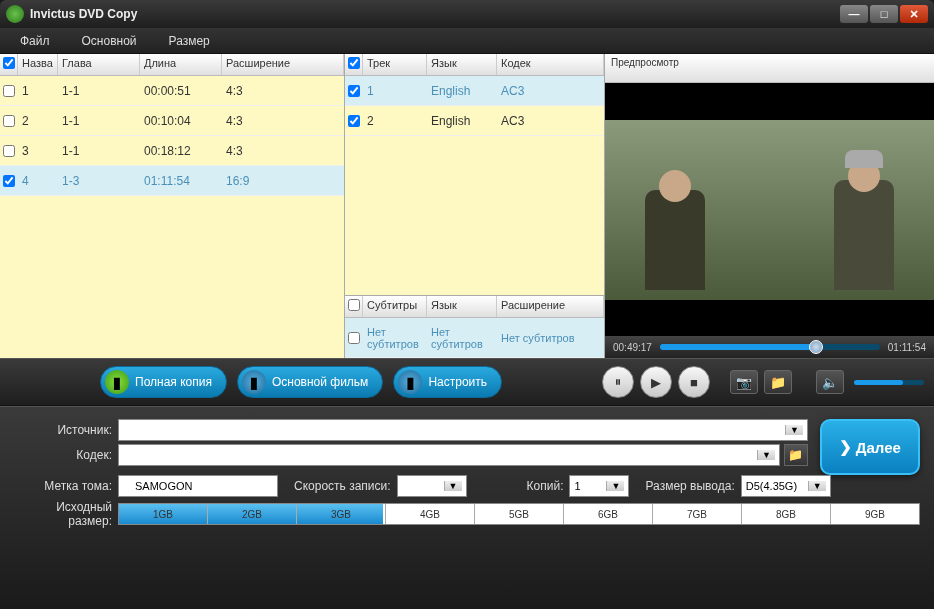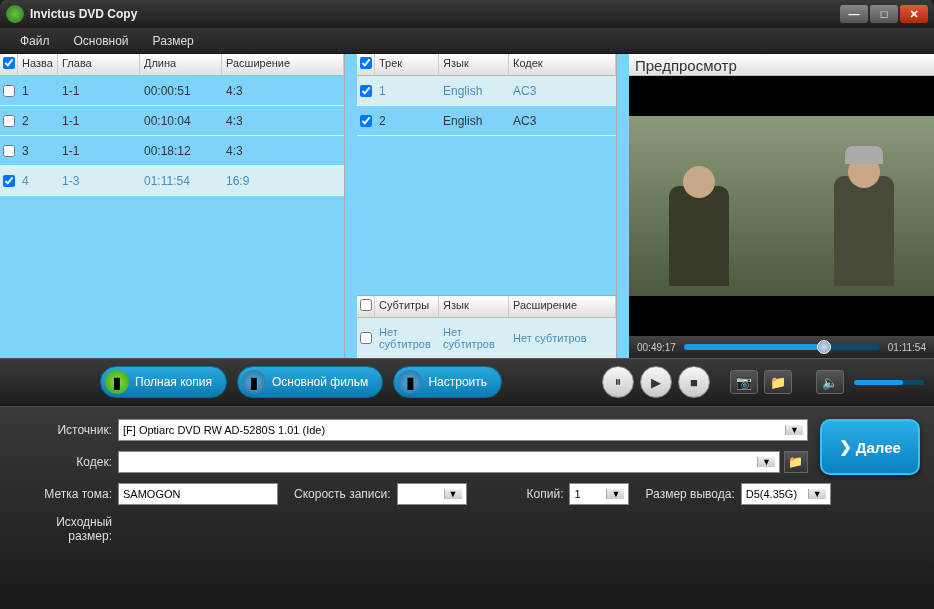--- a/index.html
+++ b/index.html
@@ -6,39 +6,39 @@
 body { background: #1a1a1a; width: 934px; height: 609px; overflow: hidden; }
 
 .titlebar { height: 28px; background: linear-gradient(#3a3a3a,#1e1e1e); display: flex; align-items: center; padding: 0 6px; border-top-left-radius: 6px; border-top-right-radius: 6px; }
 .titlebar .logo { width: 18px; height: 18px; background: radial-gradient(#6bc04b,#2a7a1a); border-radius: 50%; margin-right: 6px; }
 .titlebar .title { color: #eee; font-size: 12px; font-weight: bold; flex: 1; }
 .titlebar .wbtn { width: 28px; height: 18px; margin-left: 2px; border-radius: 3px; display: flex; align-items: center; justify-content: center; font-size: 11px; font-weight: bold; color: #fff; }
 .wbtn.min { background: linear-gradient(#888,#555); }
 .wbtn.max { background: linear-gradient(#888,#555); }
 .wbtn.close { background: linear-gradient(#e05a3a,#b02a0a); }
 
-.menubar { height: 26px; background: linear-gradient(#333,#222); display: flex; align-items: center; padding: 0 20px; gap: 24px; border-bottom: 1px solid #111; }
+.menubar { height: 26px; background: linear-gradient(#333,#222); display: flex; align-items: center; padding: 0 20px; gap: 32px; border-bottom: 1px solid #111; }
 .menubar span { color: #ddd; font-size: 12px; cursor: pointer; }
 
-.main { display: flex; height: 304px; background: #7dd3fc; gap: 12px; }
+.main { display: flex; height: 304px; background: #fef9c3; }
 .panel-left { width: 345px; border-right: 1px solid #aaa; }
 .panel-mid { width: 260px; border-right: 1px solid #aaa; display: flex; flex-direction: column; }
 .panel-right { flex: 1; background: #000; display: flex; flex-direction: column; }
 
 .thead { height: 22px; background: linear-gradient(#fff,#e0e0e0); display: flex; border-bottom: 1px solid #bbb; font-size: 11px; color: #333; }
 .th { padding: 3px 4px; border-right: 1px solid #ccc; overflow: hidden; white-space: nowrap; }
 .row { height: 30px; display: flex; align-items: center; font-size: 12px; color: #333; border-bottom: 1px solid #eee; }
 .row.sel { background: #d8eef5; color: #4a90b8; }
 .cell { padding: 0 4px; overflow: hidden; white-space: nowrap; }
 .cb { width: 18px; display: flex; justify-content: center; }
 .cb input { width: 12px; height: 12px; }
 
 .sub-table { border-top: 1px solid #aaa; }
 
-.preview-label { height: 22px; background: linear-gradient(#fff,#e0e0e0); color: #333; font-size: 15px; padding: 3px 6px; border-bottom: 1px solid #bbb; }
+.preview-label { height: 29px; background: linear-gradient(#fff,#e0e0e0); color: #333; font-size: 10px; padding: 3px 6px; border-bottom: 1px solid #bbb; }
 .video { flex: 1; background: #000; display: flex; align-items: center; justify-content: center; position: relative; }
 .video-scene { width: 100%; height: 180px; background: linear-gradient(180deg,#8a9a7a 0%,#6a7a5a 50%,#4a5a3a 100%); position: relative; overflow: hidden; }
 .person { position: absolute; bottom: 10px; width: 60px; height: 100px; background: #3a3a2a; border-radius: 10px 10px 0 0; }
 .person.p1 { left: 40px; }
 .person.p2 { right: 40px; height: 110px; background: #4a4a3a; }
 .phead { width: 32px; height: 32px; background: #c8a888; border-radius: 50%; position: absolute; top: -20px; left: 14px; }
 .phat { width: 38px; height: 18px; background: #aaa; position: absolute; top: -30px; left: 11px; border-radius: 8px 8px 0 0; }
 
 .playbar { height: 22px; background: linear-gradient(#444,#222); display: flex; align-items: center; padding: 0 8px; gap: 8px; }
 .playbar .time { color: #ccc; font-size: 10px; }
@@ -52,25 +52,25 @@
 .mode-btn .ic.blue { background: radial-gradient(#5ab0e0,#1a6a9a); }
 .mode-btn span { color: #fff; font-size: 12px; }
 
 .pbtns { display: flex; gap: 6px; margin-left: auto; align-items: center; }
 .pbtn { width: 32px; height: 32px; background: linear-gradient(#f8f8f8,#c8c8c8); border-radius: 50%; border: 1px solid #888; display: flex; align-items: center; justify-content: center; font-size: 13px; color: #333; cursor: pointer; }
 .sqbtn { width: 28px; height: 24px; background: linear-gradient(#555,#333); border: 1px solid #666; border-radius: 3px; display: flex; align-items: center; justify-content: center; color: #ccc; font-size: 13px; cursor: pointer; }
 .vol { width: 70px; height: 5px; background: #0a4a6a; border-radius: 3px; position: relative; margin-left: 4px; }
 .vol .vfill { position: absolute; left: 0; top: 0; height: 100%; width: 70%; background: #1a9aea; border-radius: 3px; }
 
 .bottom { background: linear-gradient(#3a3a3a,#1a1a1a); height: 203px; border-top: 1px solid #555; padding: 12px 14px 8px 14px; }
-.form-row { display: flex; align-items: center; margin-bottom: 10px; }
+.form-row { display: flex; align-items: center; margin-bottom: 3px; }
 .lbl { color: #ddd; font-size: 12px; text-align: right; width: 104px; padding-right: 6px; }
 .combo { flex: 1; height: 22px; background: #fff; border: 1px solid #888; display: flex; align-items: center; padding: 0 4px; font-size: 11px; }
 .combo .arr { width: 18px; text-align: center; background: linear-gradient(#eee,#ccc); border-left: 1px solid #aaa; margin-left: auto; font-size: 9px; }
-.txt { height: 22px; background: #fff; border: 1px solid #888; padding: 0 4px; font-size: 11px; }
+.txt { height: 22px; background: #fff; border: 1px solid #888; padding: 0 16px; font-size: 11px; }
 .folder-btn { width: 24px; height: 22px; background: linear-gradient(#555,#333); border: 1px solid #666; margin-left: 4px; display: flex; align-items: center; justify-content: center; color: #ccc; font-size: 12px; cursor: pointer; }
 
 .next-btn { width: 100px; height: 56px; background: linear-gradient(#2ab0e8,#0a80c0); border: 2px solid #3ac0f8; border-radius: 10px; display: flex; align-items: center; justify-content: center; gap: 4px; color: #fff; font-size: 15px; font-weight: bold; cursor: pointer; margin-left: 12px; box-shadow: 0 2px 6px rgba(0,0,0,.5); }
 
 .size-bar { height: 22px; background: #fff; border: 1px solid #888; position: relative; flex: 1; display: flex; }
 .size-fill { position: absolute; left: 0; top: 0; height: 100%; width: 33%; background: linear-gradient(#5ac0f0,#1a8ad0); }
 .size-tick { position: relative; flex: 1; border-right: 1px solid #aaa; font-size: 10px; color: #333; display: flex; align-items: center; justify-content: center; }
 .size-tick.last { border-right: none; }
 </style>
 </head>
@@ -242,21 +242,20 @@
       </div>
   </div>
 </div>
 
 <div class="bottom">
   <div style="display:flex">
     <div style="flex:1">
       <div class="form-row">
         <div class="lbl">Источник:</div>
         <div class="combo">
-            <span>[F] Optiarc DVD RW AD-5280S 1.01 (Ide)</span>
             <div class="arr">▼</div>
           </div>
       </div>
       <div class="form-row">
         <div class="lbl">Кодек:</div>
         <div class="combo">
             <div class="arr">▼</div>
           </div>
         <div class="folder-btn">📁</div>
       </div>
@@ -282,14 +281,28 @@
       </div>
     <div class="lbl" style="width:auto;margin-left:16px">Размер вывода:</div>
     <div class="combo" style="flex:0 0 90px">
         <span>D5(4.35G)</span>
         <div class="arr">▼</div>
       </div>
   </div>
 
   <div class="form-row" style="margin-bottom:0">
     <div class="lbl">Исходный размер:</div>
+    <div class="size-bar">
+      <div class="size-fill"></div>
+      <div id="size-ticks" style="display:flex;width:100%;position:relative">
+          <div class="size-tick">1GB</div>
+          <div class="size-tick">2GB</div>
+          <div class="size-tick">3GB</div>
+          <div class="size-tick">4GB</div>
+          <div class="size-tick">5GB</div>
+          <div class="size-tick">6GB</div>
+          <div class="size-tick">7GB</div>
+          <div class="size-tick">8GB</div>
+          <div class="size-tick last">9GB</div>
+        </div>
+    </div>
   </div>
 </div>
 
 </body></html>

